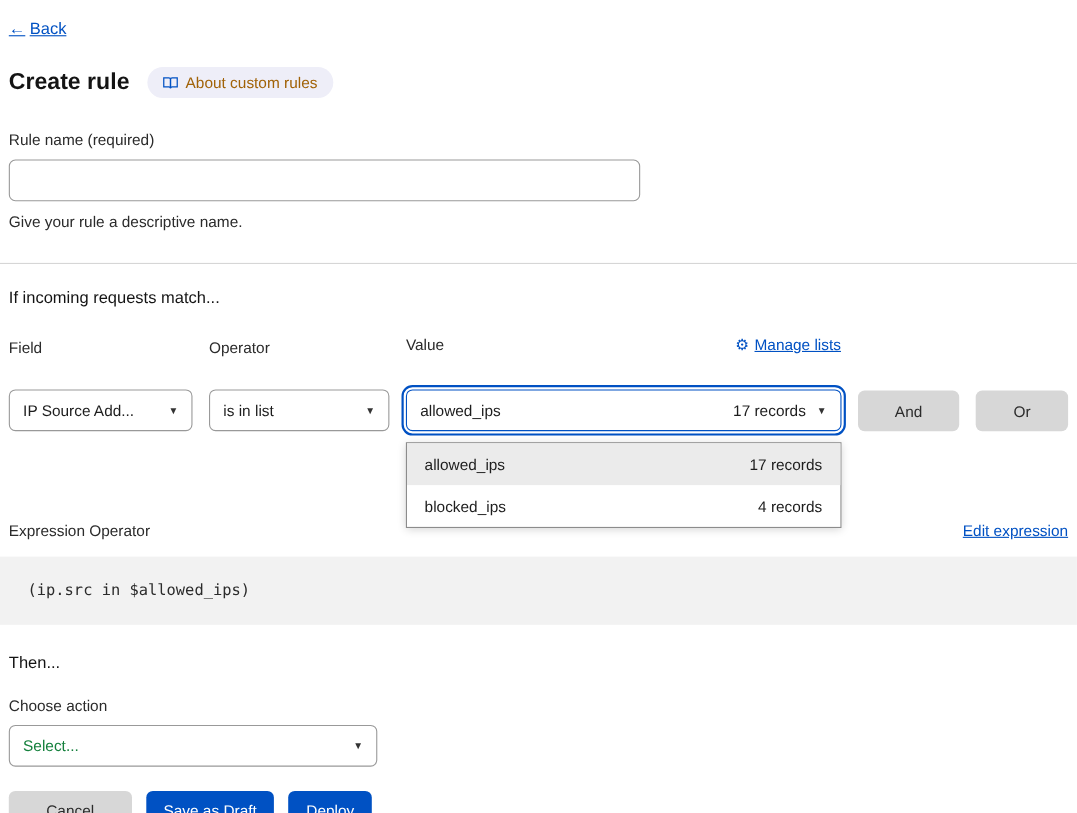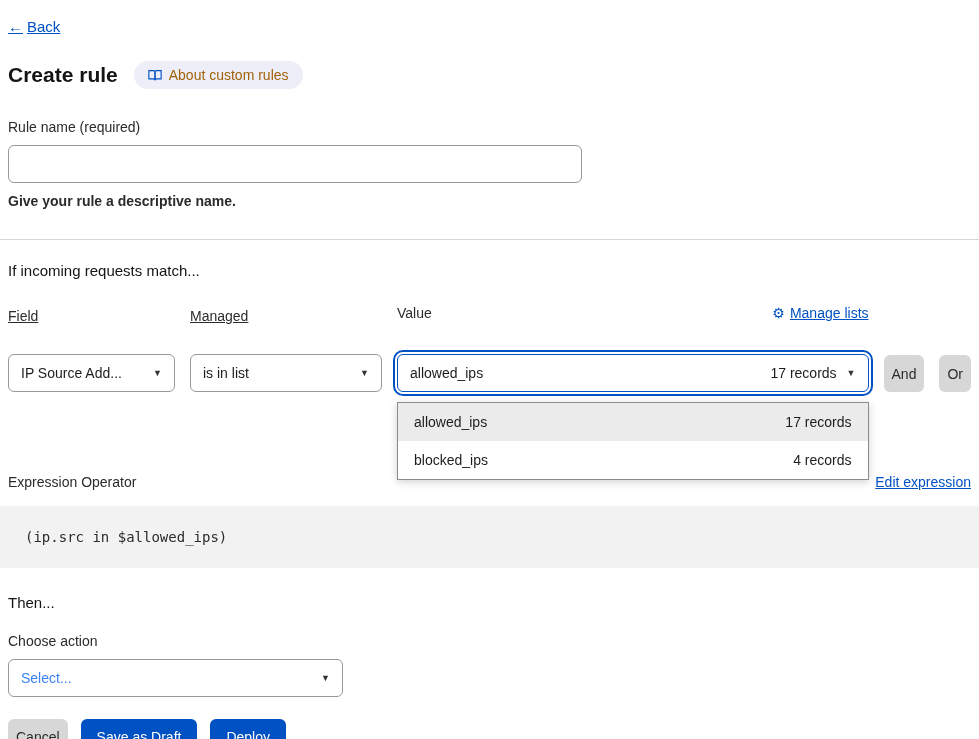--- a/index.html
+++ b/index.html
@@ -44,53 +44,53 @@
   .rule-name-input {
     display: block;
     margin: 10px 8px 0 8px;
     width: 574px; height: 38px;
     border: 1px solid #999;
     border-radius: 6px;
     font-size: 14px;
     font-family: "Liberation Sans", sans-serif;
     padding: 0 10px;
   }
-  .helper-text { margin: 10px 8px 0 8px; color: #2b2b2b; font-weight: bold; }
+  .helper-text { margin: 10px 8px 0 8px; color: #2b2b2b; }
 
   .divider { margin-top: 30px; border: none; border-top: 1px solid #d6d6d6; width: 100%; }
 
   .section-heading { font-size: 15px; font-weight: 400; color: #141414; }
   .match-heading { margin: 22px 8px 0 8px; }
 
   
   .builder-row {
     margin: 26px 8px 0 8px;
     display: flex;
     align-items: flex-end;
     gap: 15px;
   }
   .builder-col { display: flex; flex-direction: column; }
-  .builder-col .col-label { margin-bottom: 6px; text-decoration: underline; }
+  .builder-col .col-label { margin-bottom: 6px; }
   .select-box {
     height: 38px;
     border: 1px solid #999;
     border-radius: 6px;
     background: #fff;
     display: flex;
     align-items: center;
     justify-content: space-between;
     padding: 0 12px;
     font-size: 14px;
     cursor: pointer;
     white-space: nowrap;
     margin-top: 24px;
   }
   .chevron { font-size: 9px; color: #333; margin-left: 10px; }
   .col-field .select-box { width: 167px; }
-  .col-operator .select-box { width: 192px; }
+  .col-operator .select-box { width: 164px; }
   .col-value { width: 474px; position: relative; }
   .value-label-row { display: flex; justify-content: space-between; align-items: flex-end; margin-bottom: 9px; gap: 14px; }
   .manage-lists { display: inline-flex; align-items: center; gap: 5px; font-size: 14px; text-decoration: none; }
   .manage-lists .gear { font-size: 14px; text-decoration: none; }
   .manage-lists .mtext { text-decoration: underline; }
   .select-focused {
     border: 1px solid #0051c3;
     outline: 2px solid #0051c3;
     outline-offset: 2px;
   }
@@ -99,21 +99,21 @@
 
   .gray-btn {
     background: #d7d7d7;
     color: #2b2b2b;
     border: none;
     border-radius: 6px;
     height: 37px;
     font-size: 14px;
     font-family: "Liberation Sans", sans-serif;
     cursor: pointer;
-    padding: 0 8px;
+    padding: 0 34px;
   }
 
   
   .dropdown {
     position: absolute;
     top: calc(100% + 10px);
     left: 0;
     width: 100%;
     background: #fff;
     border: 1px solid #8c8c8c;
@@ -164,21 +164,21 @@
     padding: 23px 0 23px 25px;
     font-family: "DejaVu Sans Mono", monospace;
     font-size: 14px;
     color: #2b2b2b;
   }
 
   
   .then-heading { margin: 26px 8px 0 8px; }
   .choose-action-label { margin: 22px 8px 0 8px; }
   .action-select { margin: 10px 8px 0 8px; width: 335px; }
-  .action-placeholder { color: #3b82f6; }
+  .action-placeholder { color: #15803d; }
 
   
   .footer-row {
     margin: 22px 8px 0 8px;
     display: flex;
     gap: 13px;
   }
   .blue-btn {
     background: #0051c3;
     color: #ffffff;
@@ -226,21 +226,21 @@
 <div class="builder-row">
   <div class="builder-col col-field">
     <div class="field-label col-label">Field</div>
     <div class="select-box">
       <span>IP Source Add...</span>
       <span class="chevron">▼</span>
     </div>
   </div>
 
   <div class="builder-col col-operator">
-    <div class="field-label col-label">Managed</div>
+    <div class="field-label col-label">Operator</div>
     <div class="select-box">
       <span>is in list</span>
       <span class="chevron">▼</span>
     </div>
   </div>
 
   <div class="builder-col col-value">
     <div class="value-label-row">
       <span class="field-label">Value</span>
       <a class="manage-lists">

